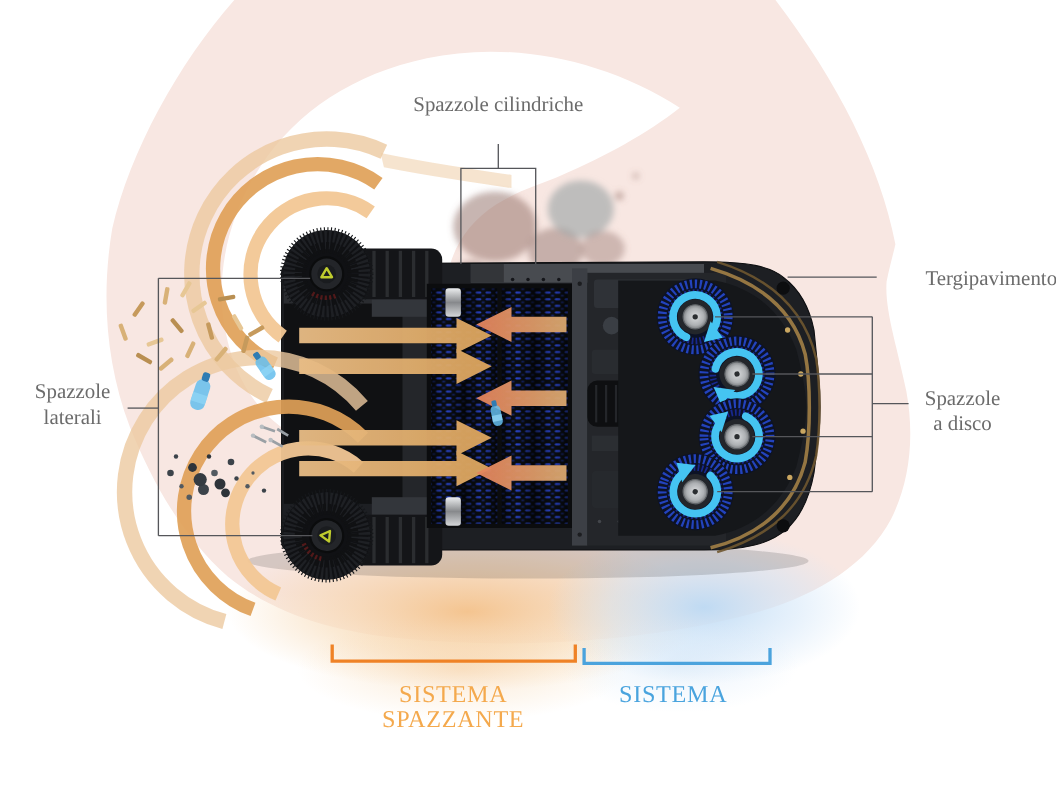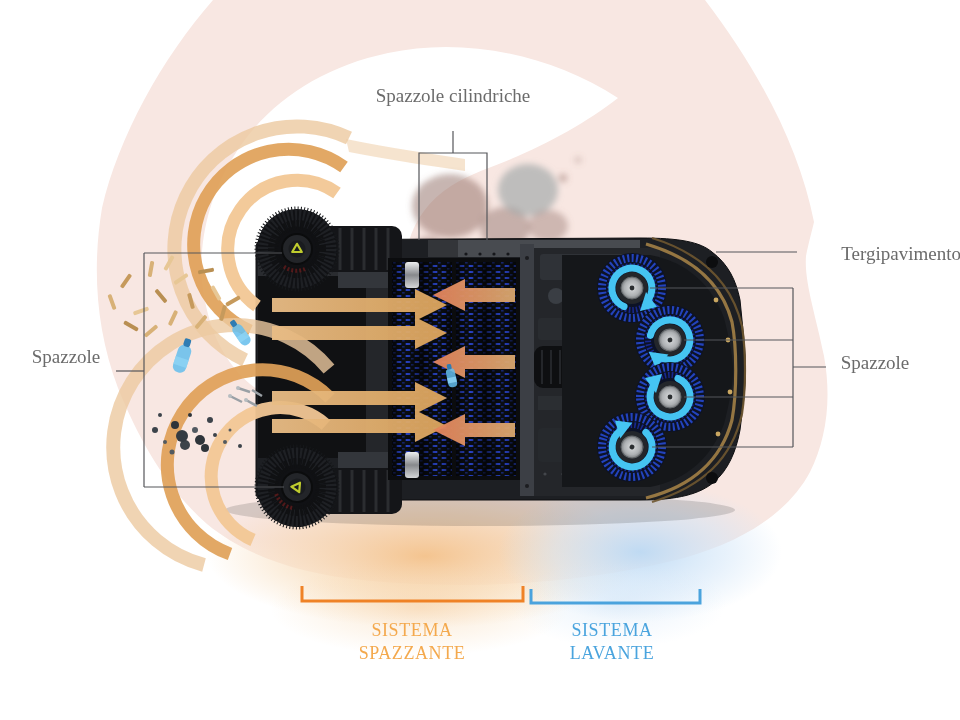--- a/index.html
+++ b/index.html
@@ -2,21 +2,21 @@
 <html style="--c-label_text: #6b6b6b; --c-leader_line: #55565a; --c-sweeping_accent: #ef8226; --c-sweeping_text: #f4a94d; --c-washing_accent: #4ba3dd; --c-washing_text: #4aa4de; --c-background_blob: #f8e7e2; --c-arc_orange: #e0a158; --c-arrow_tan: #dca45c; --c-arrow_salmon: #e4835c; --c-disc_brush_blue: #2343bd; --c-rotation_arrow_cyan: #45c4f2; --c-squeegee_tan: #9c7b44; --c-glow_orange: #f3bd80; --c-glow_blue: #bcd9f3;"><head>
 <meta charset="utf-8">
 <style>
   html,body{margin:0;padding:0;background:#fff;}
   #stage{position:relative;width:960px;height:720px;overflow:hidden;background:#fff;
          font-family:Liberation Serif, serif;}
   #art{position:absolute;left:0;top:0;}
   .lbl{position:absolute;color:var(--c-label_text);font-size:19px;line-height:1.22;
        text-align:center;font-weight:400;}
   .lbl .l2{display:block;}
-  .sys{font-size:18px;line-height:23px;letter-spacing:.6px;font-weight:400;}
+  .sys{font-size:22px;line-height:23px;letter-spacing:.6px;font-weight:400;}
   .sys-sweep{color:var(--c-sweeping_text);}
   .sys-wash{color:var(--c-washing_text);}
   .ln{stroke:var(--c-leader_line);stroke-width:1.2;fill:none;}
   .bracket{fill:none;stroke-width:3;}
   .bk-or{stroke:var(--c-sweeping_accent);}
   .bk-bl{stroke:var(--c-washing_accent);}
   .arc-mid{stroke:var(--c-arc_orange);}
   .disc-ring{stroke:var(--c-disc_brush_blue);}
   .rot{stroke:var(--c-rotation_arrow_cyan);}
   .rot-h{fill:var(--c-rotation_arrow_cyan);}
@@ -353,29 +353,30 @@
 <div class="lbl" style="left:293px;top:84px;width:320px">
   <span>Spazzole cilindriche</span>
 </div>
 
 <div class="lbl" style="left:801px;top:242px;width:160px;text-align:right">
   <span>Tergipavimento</span>
 </div>
 
 <div class="lbl" style="left:0px;top:345px;width:132px">
   <span>Spazzole</span>
+  <span class="l2">laterali</span>
 </div>
 
 <div class="lbl" style="left:813px;top:351px;width:124px">
   <span>Spazzole</span>
+  <span class="l2">a disco</span>
 </div>
 
 <div class="lbl sys sys-sweep" style="left:312px;top:619px;width:200px">
   <span>SISTEMA</span>
   <span class="l2">SPAZZANTE</span>
 </div>
 
 <div class="lbl sys sys-wash" style="left:512px;top:619px;width:200px">
   <span>SISTEMA</span>
-  <span class="l2">LAVANTE</span>
 </div>
 
 </div>
 
 </body></html>

